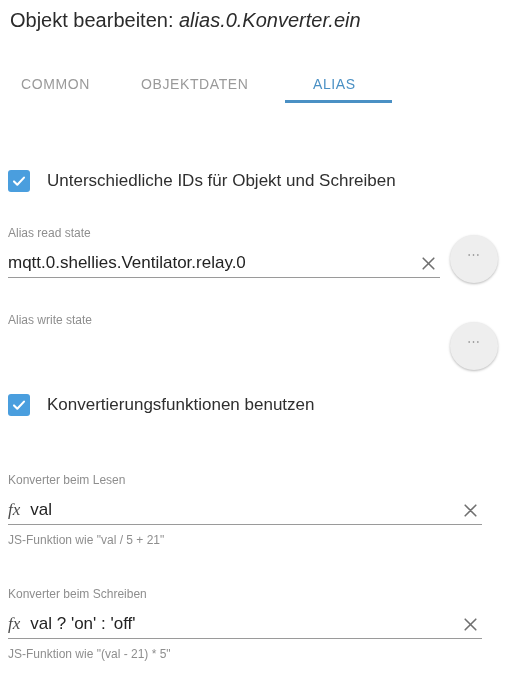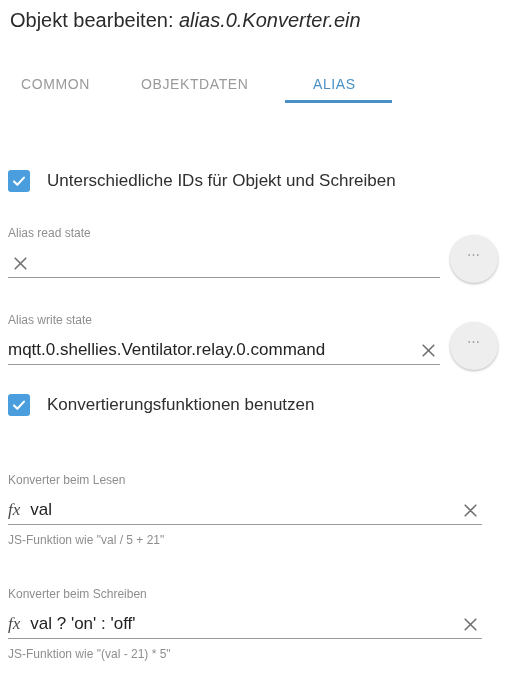--- a/index.html
+++ b/index.html
@@ -225,42 +225,35 @@
       <svg width="16" height="16" viewBox="0 0 16 16" aria-hidden="true">
         <path d="M3 8.4 L6.3 11.7 L13 4.6" fill="none" stroke="#ffffff" stroke-width="2.1" stroke-linecap="round" stroke-linejoin="round"></path>
       </svg>
     </span>
     <span class="checkbox-label">Unterschiedliche IDs für Objekt und Schreiben</span>
   </div>
 
   <div class="field field-read">
     <div class="field-label">Alias read state</div>
     <div class="field-control">
+      <input class="field-value" type="text" value="mqtt.0.shellies.Ventilator.relay.0" style="">
       <button class="clear-btn">
         <svg width="17" height="17" viewBox="0 0 17 17" aria-hidden="true">
           <path d="M3.2 3.2 L13.8 13.8 M13.8 3.2 L3.2 13.8" stroke="#707070" stroke-width="1.6" stroke-linecap="round"></path>
         </svg>
       </button>
     </div>
   </div>
 
   <button class="dots-fab fab-read">
     <span class="dots">⋯</span>
   </button>
 
   <div class="field field-write">
     <div class="field-label">Alias write state</div>
-    <div class="field-control">
-      <input class="field-value" type="text" value="mqtt.0.shellies.Ventilator.relay.0.command" style="">
-      <button class="clear-btn">
-        <svg width="17" height="17" viewBox="0 0 17 17" aria-hidden="true">
-          <path d="M3.2 3.2 L13.8 13.8 M13.8 3.2 L3.2 13.8" stroke="#707070" stroke-width="1.6" stroke-linecap="round"></path>
-        </svg>
-      </button>
-    </div>
   </div>
 
   <button class="dots-fab fab-write">
     <span class="dots">⋯</span>
   </button>
 
   <div class="checkbox-row checkbox-row-convert">
     <span class="checkbox">
       <svg width="16" height="16" viewBox="0 0 16 16" aria-hidden="true">
         <path d="M3 8.4 L6.3 11.7 L13 4.6" fill="none" stroke="#ffffff" stroke-width="2.1" stroke-linecap="round" stroke-linejoin="round"></path>

